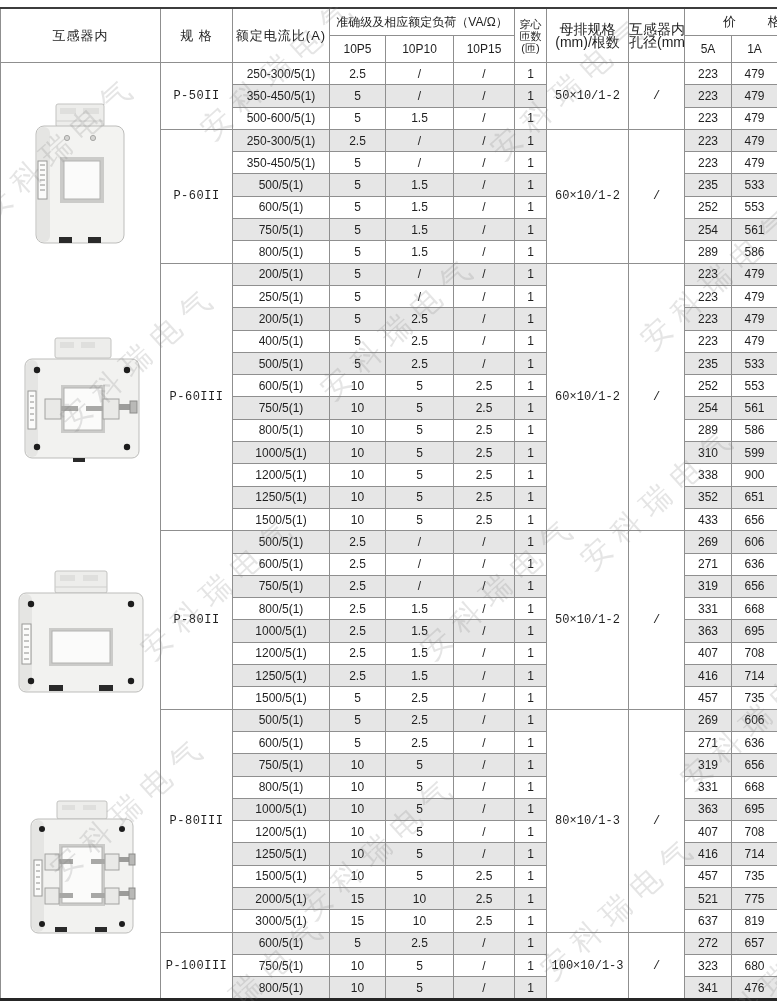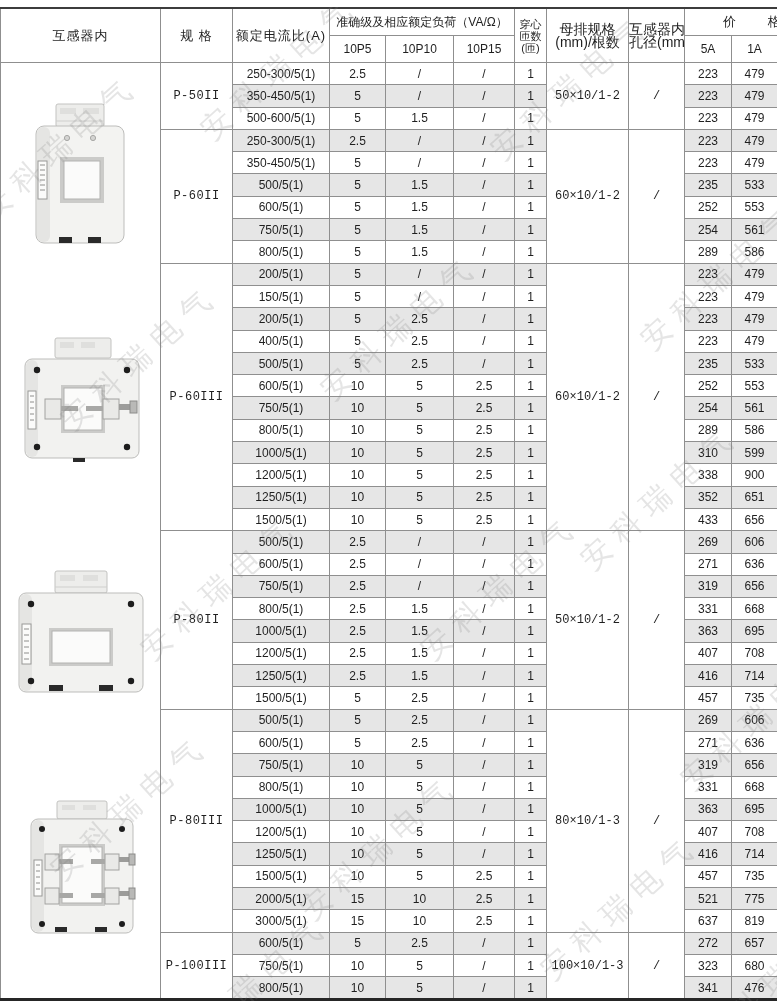--- a/index.html
+++ b/index.html
@@ -190,21 +190,21 @@
           <td class="num-cell stripe">5</td>
           <td class="num-cell stripe">/</td>
           <td class="num-cell stripe">/</td>
           <td class="num-cell stripe">1</td>
           <td class="merged" rowspan="12">60×10/1-2</td>
           <td class="merged" rowspan="12">/</td>
           <td class="num-cell stripe">223</td>
           <td class="num-cell stripe">479</td>
         </tr>
         <tr>
-          <td class="ratio-cell">150/5(1)</td>
+          <td class="ratio-cell">250/5(1)</td>
           <td class="num-cell">5</td>
           <td class="num-cell">/</td>
           <td class="num-cell">/</td>
           <td class="num-cell">1</td>
           <td class="num-cell">223</td>
           <td class="num-cell">479</td>
         </tr>
         <tr>
           <td class="ratio-cell stripe">200/5(1)</td>
           <td class="num-cell stripe">5</td>

